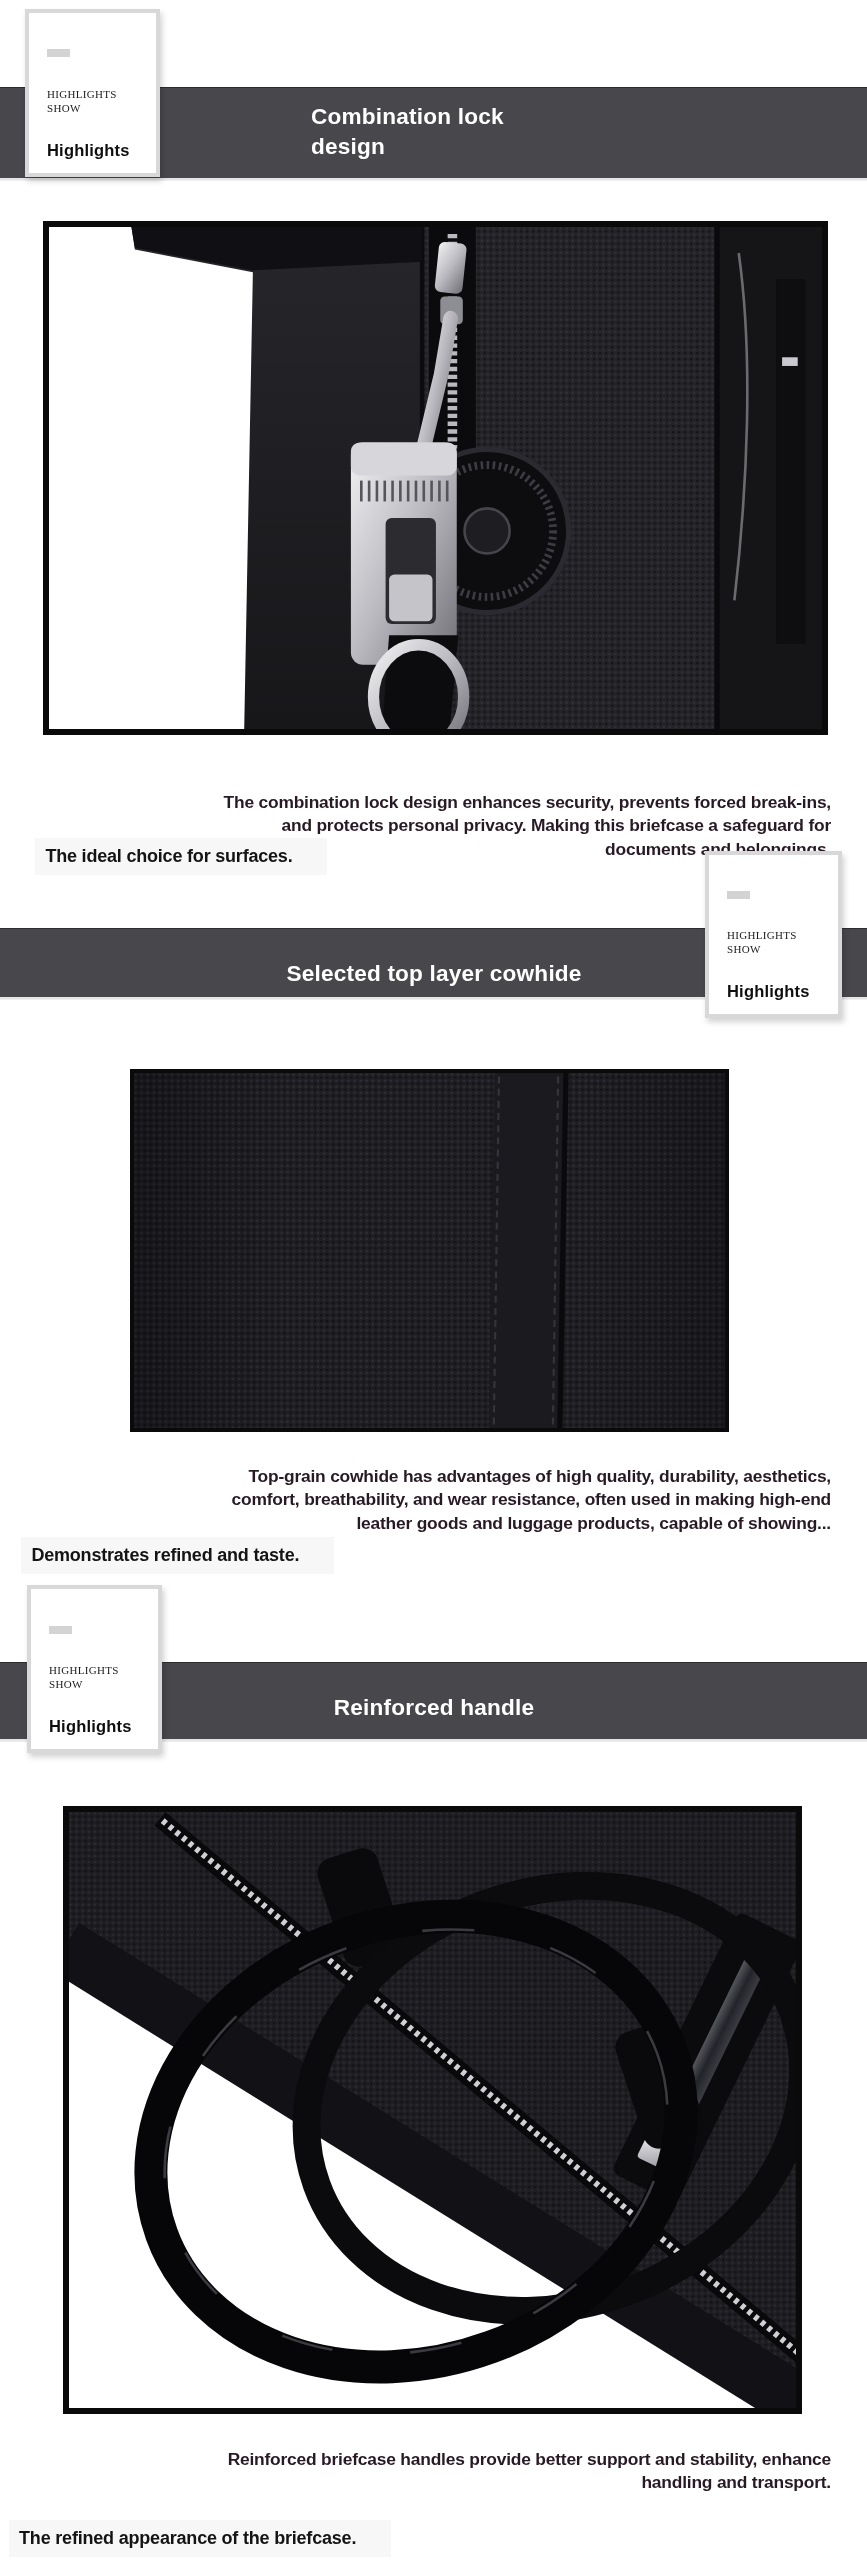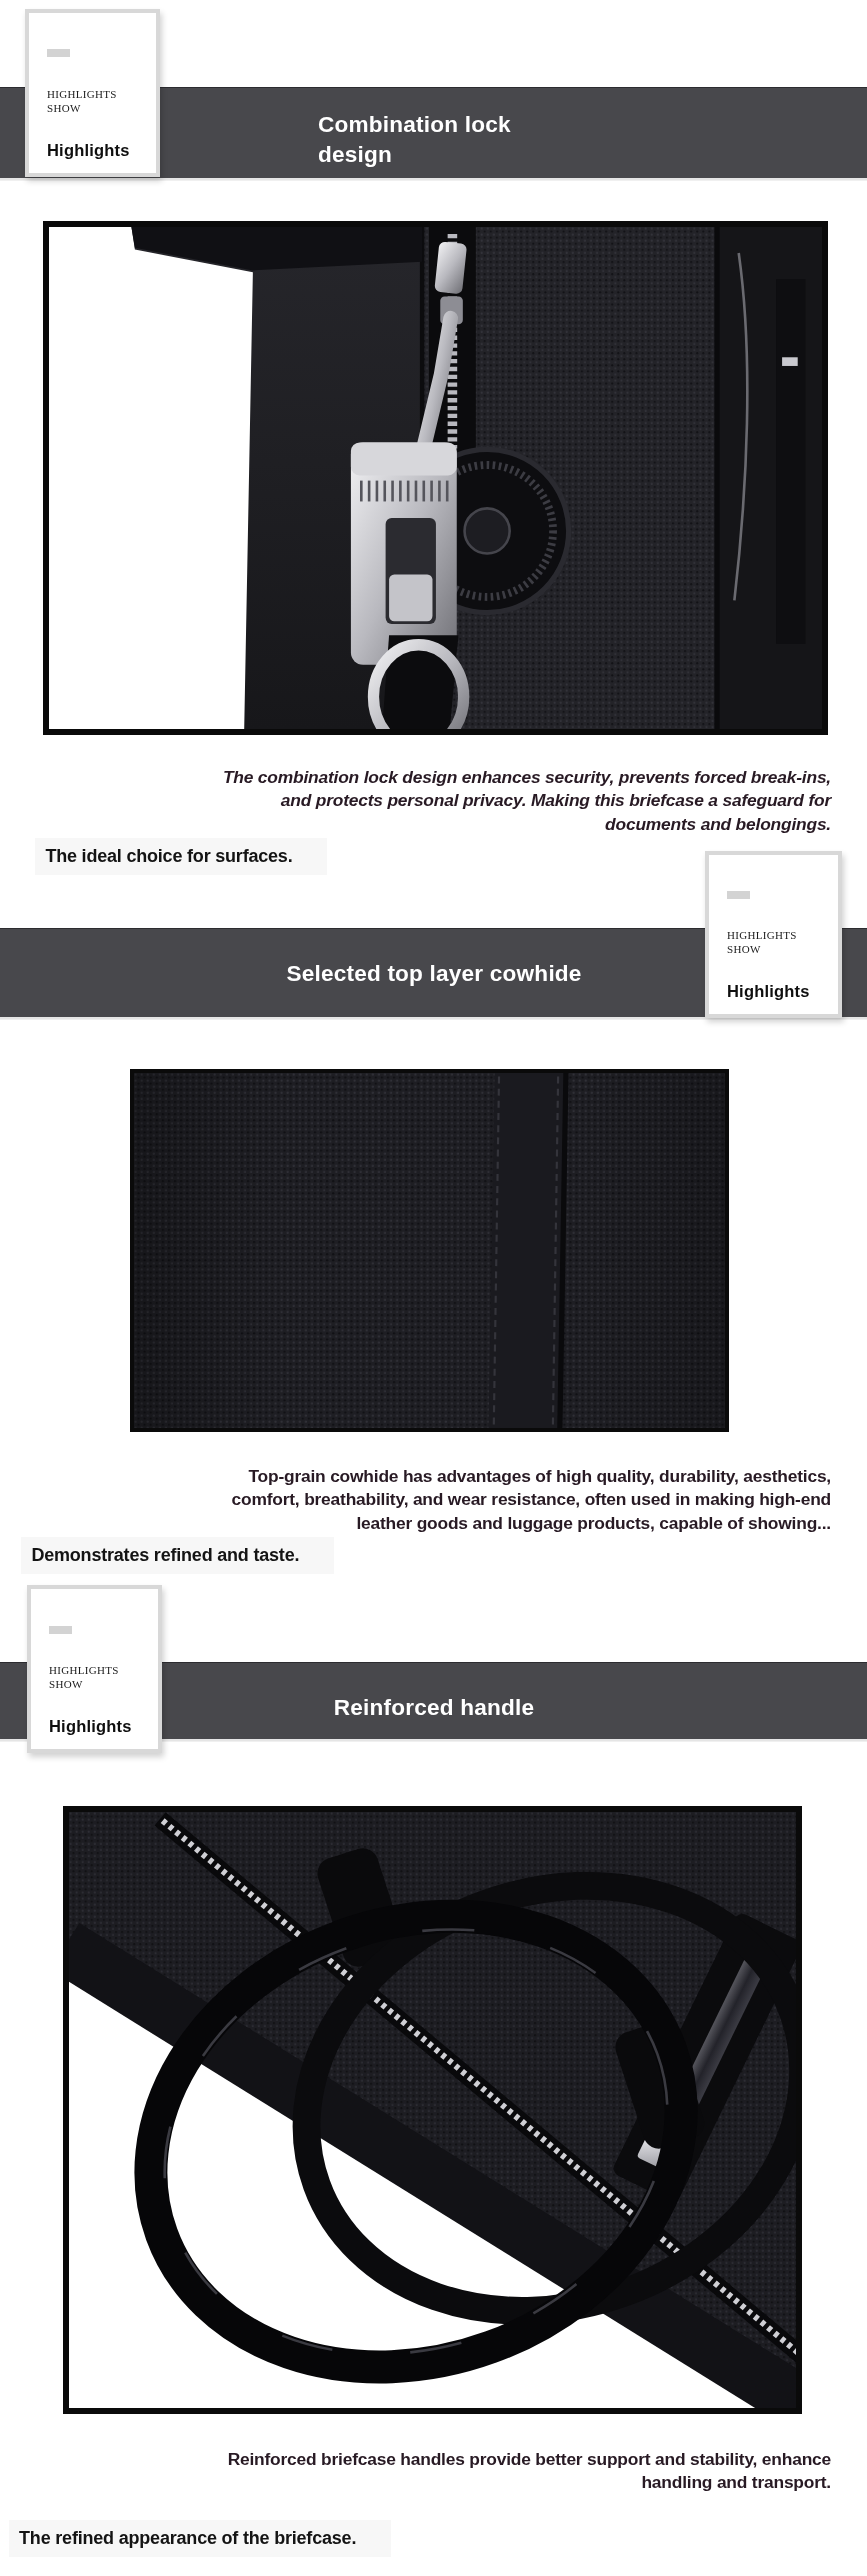--- a/index.html
+++ b/index.html
@@ -4,21 +4,21 @@
 <style>
   html,body{margin:0;padding:0;background:#ffffff;}
   .page{position:relative;width:868px;height:2576px;background:#ffffff;overflow:hidden;
         font-family:"Liberation Sans", sans-serif;}
 
   
   .banner{position:absolute;left:0;width:868px;background:#48484c;
           border-top:1.7px solid #2c2c30;box-sizing:border-box;
           box-shadow:0 2.6px 0 rgba(0,0,0,0.10);z-index:1;}
   .banner-title{color:#ffffff;font-weight:bold;font-size:22.6px;line-height:30px;letter-spacing:0.2px;}
-  .banner-title.two-line{position:absolute;left:318px;top:14px;text-align:left;margin-top:8px;}
+  .banner-title.two-line{position:absolute;left:311px;top:14px;text-align:left;}
   .banner-title.centered{position:absolute;left:0;width:100%;text-align:center;}
 
   
   .hl-card{position:absolute;background:#ffffff;border:4.3px solid #d8d8d8;box-sizing:border-box;
            z-index:3;display:flex;flex-direction:column;justify-content:flex-end;
            padding:0 5.2px 13px 18px;box-shadow:1.7px 3.5px 6px rgba(0,0,0,0.18);gap:20px;}
   .hl-dash{width:22.6px;height:7.8px;background:#d3d3d3;margin-bottom:9.5px;}
   .hl-eyebrow{font-family:"Liberation Serif", serif;font-size:11px;line-height:14px;
               color:#1b1b1b;letter-spacing:0.3px;}
   .hl-title{font-size:16.5px;font-weight:bold;color:#0f0f0f;margin-top:6px;letter-spacing:0.2px;}
@@ -116,29 +116,29 @@
       <rect x="388" y="335" width="58" height="122" rx="7" fill="#2b2b30"></rect>
       <rect x="392" y="400" width="50" height="54" rx="6" fill="#c4c4c9"></rect>
 
       <path d="M392,470 L472,470 L462,578 L384,578 Z" fill="#0c0c0e"></path>
       <ellipse cx="426" cy="541" rx="52" ry="60" fill="none" stroke="url(#g1sil)" stroke-width="13"></ellipse>
 
       <path d="M95,0 L430,0 L430,40 L235,50 L99,24 Z" fill="#101014"></path>
     </svg>
   </div>
 
-  <div class="para" style="top:766px;font-style:italic;">
+  <div class="para" style="top:791px;">
     <div>The combination lock design enhances security, prevents forced break-ins,</div>
     <div>and protects personal privacy. Making this briefcase a safeguard for</div>
     <div>documents and belongings.</div>
   </div>
 
   <div class="caption" style="left:35px;top:838px;">The ideal choice for surfaces.</div>
 
-  <div class="banner" style="top:928px;height:89px;">
+  <div class="banner" style="top:928px;height:69px;">
     <div class="banner-title centered" style="top:29.5px;">Selected top layer cowhide</div>
   </div>
 
   <div class="hl-card" style="left:705px;top:851px;width:137px;height:167px;">
     <div class="hl-dash"></div>
     <div class="hl-eyebrow">
       <div>HIGHLIGHTS</div>
       <div>SHOW</div>
     </div>
     <div class="hl-title">Highlights</div>

